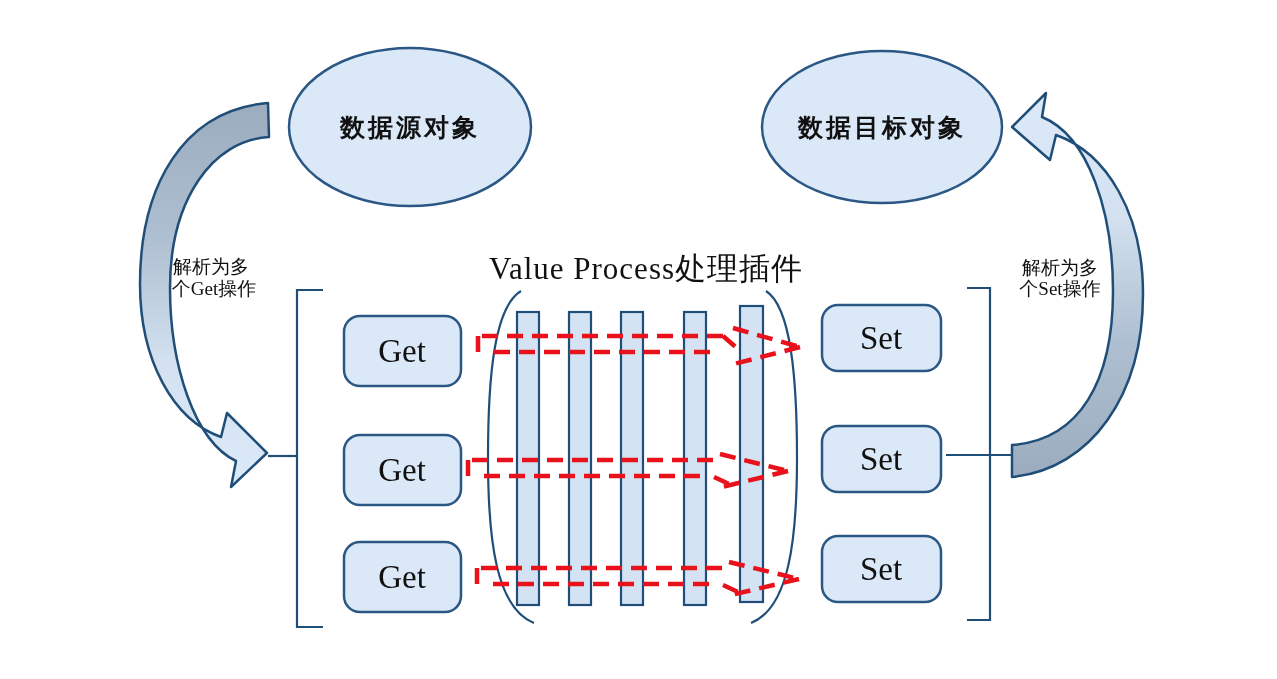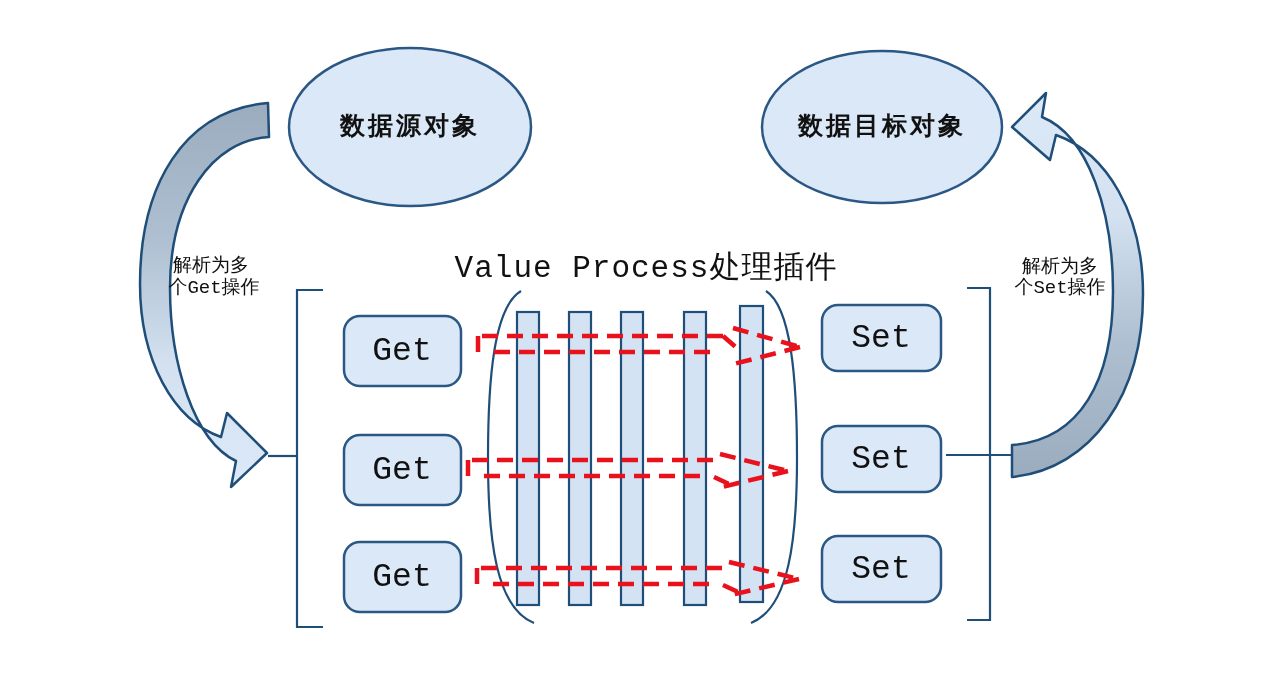--- a/index.html
+++ b/index.html
@@ -1,18 +1,18 @@
 <!DOCTYPE html>
 <html><head>
 <meta charset="utf-8">
 <style>
   html,body{margin:0;padding:0;background:#ffffff;}
   .stage{
     width:1277px;height:679px;position:relative;background:#ffffff;
-    font-family:Liberation Mono, monospace;
+    font-family:Liberation Serif, serif;
     overflow:hidden;
   }
   svg text{fill:#111111;}
   .ellipse-label{font-size:25px;font-weight:600;letter-spacing:3px;}
   .title-label{font-size:31px;font-weight:400;letter-spacing:1px;}
   .note-label{font-size:19px;font-weight:400;}
   .box-label{font-size:33px;font-weight:400;}
 </style>
 </head>
 <body>

